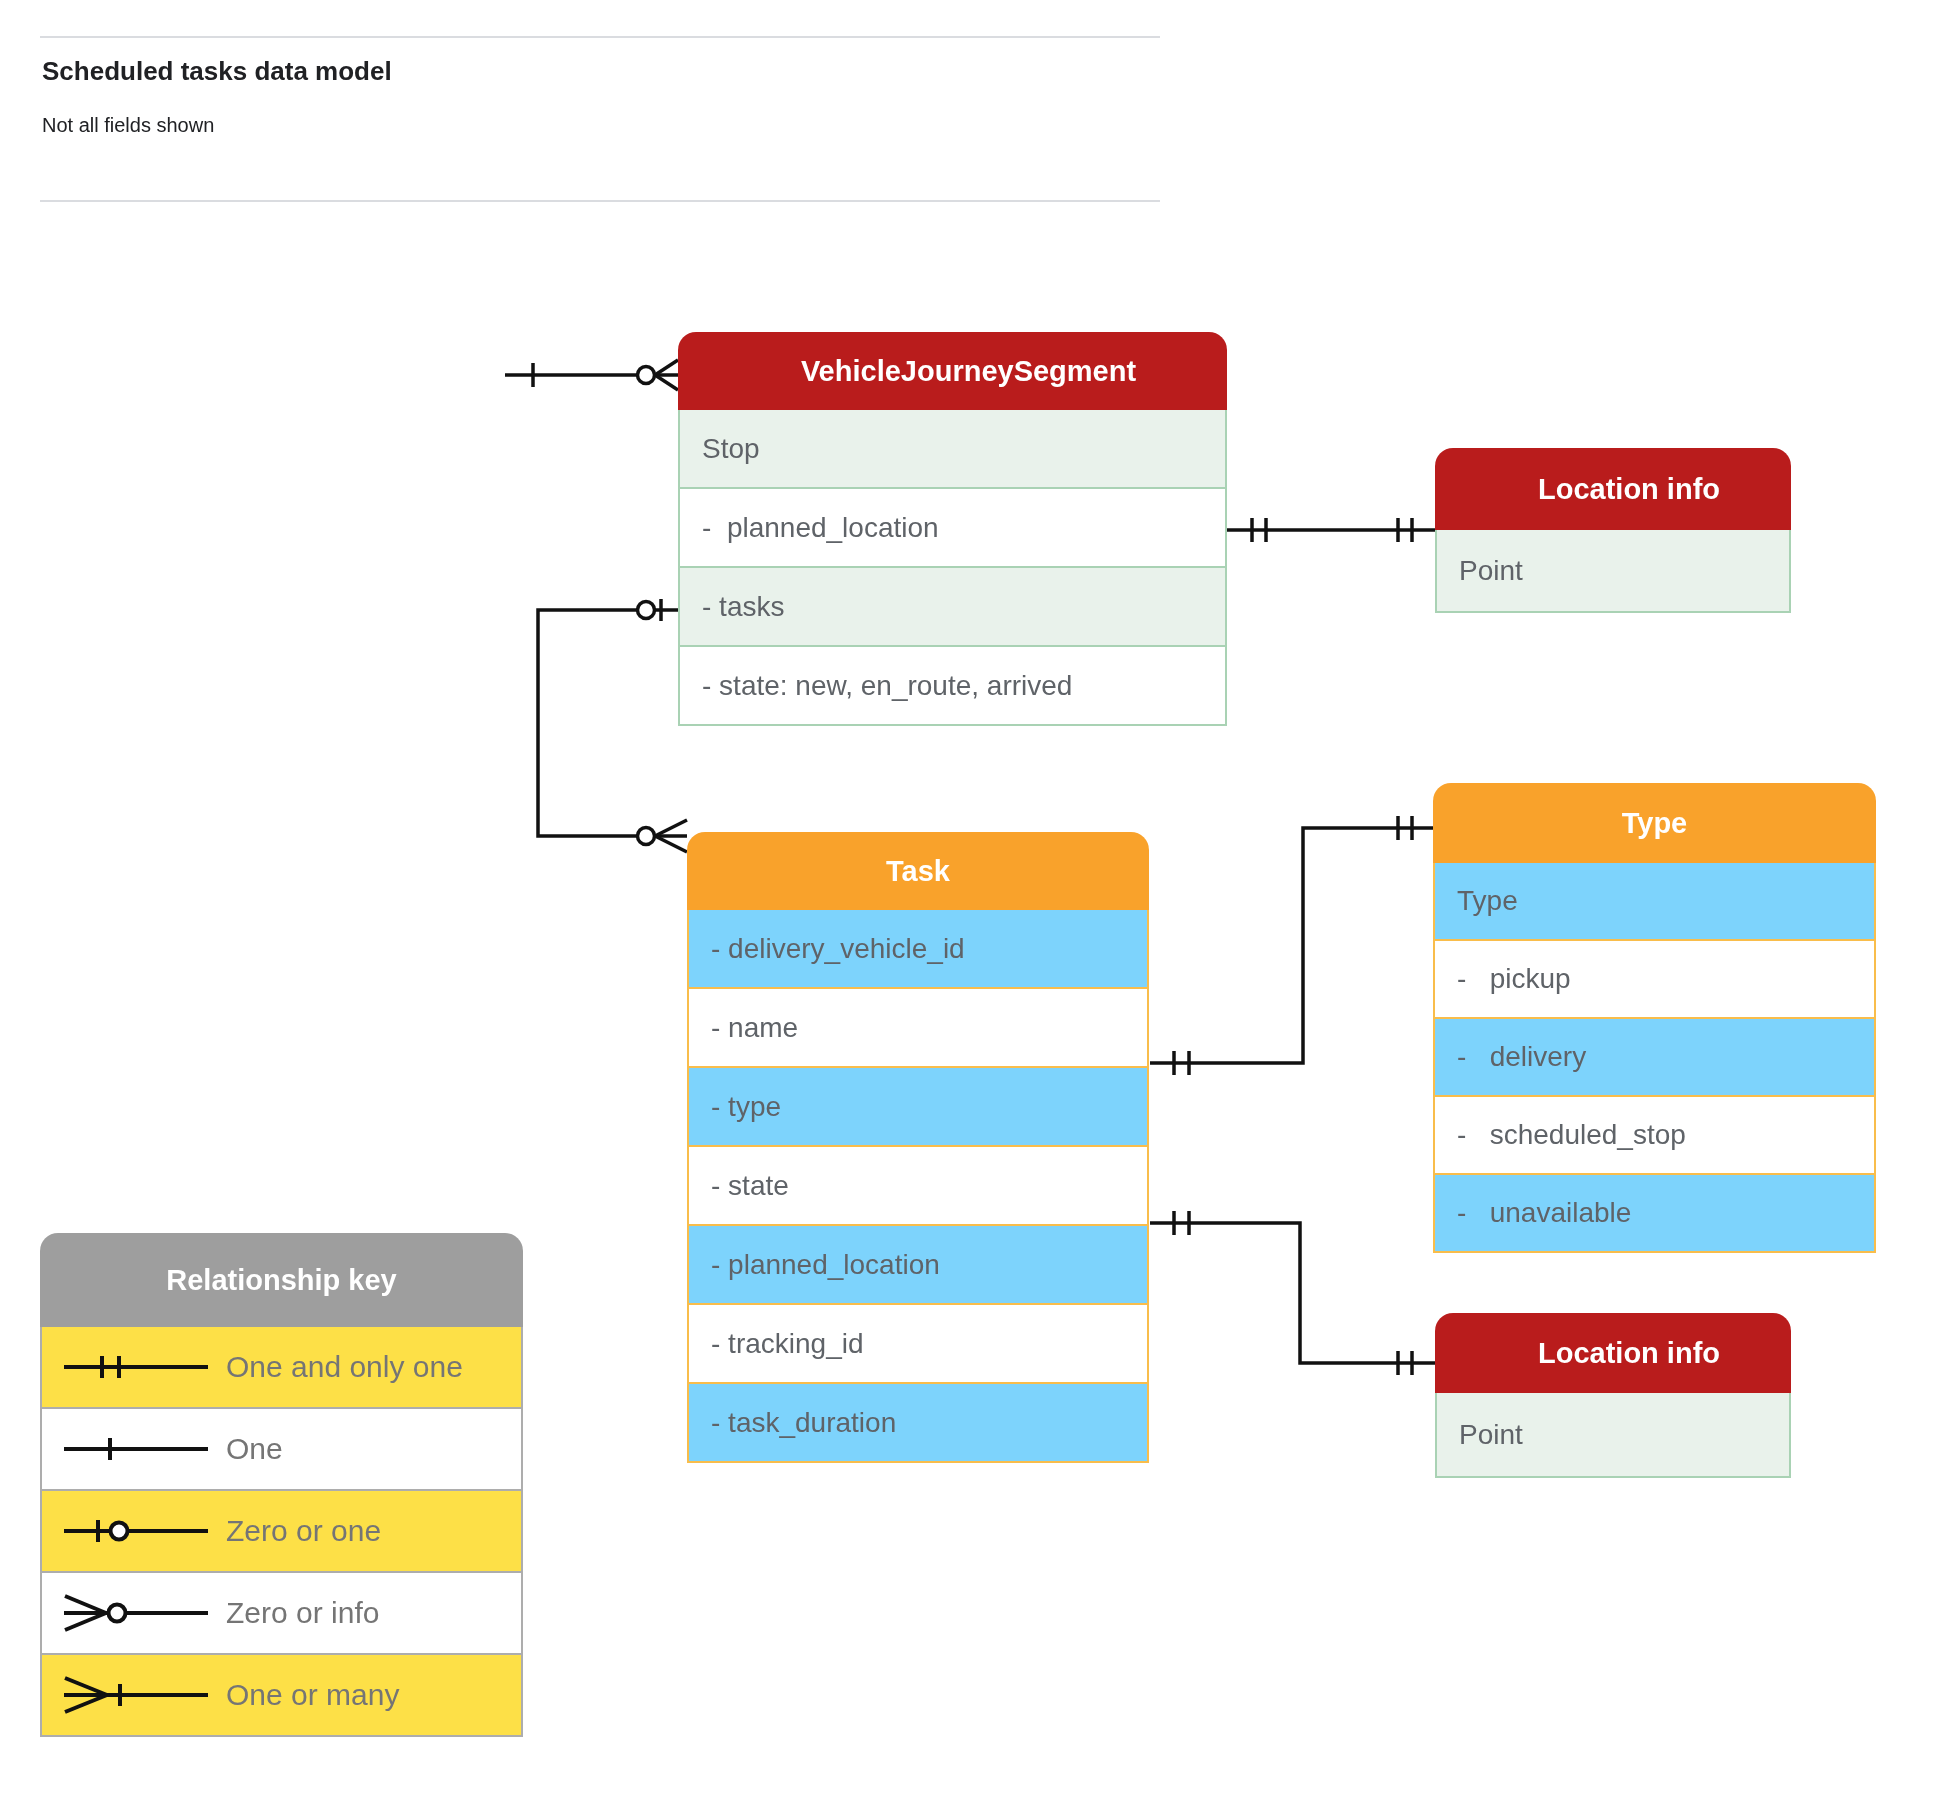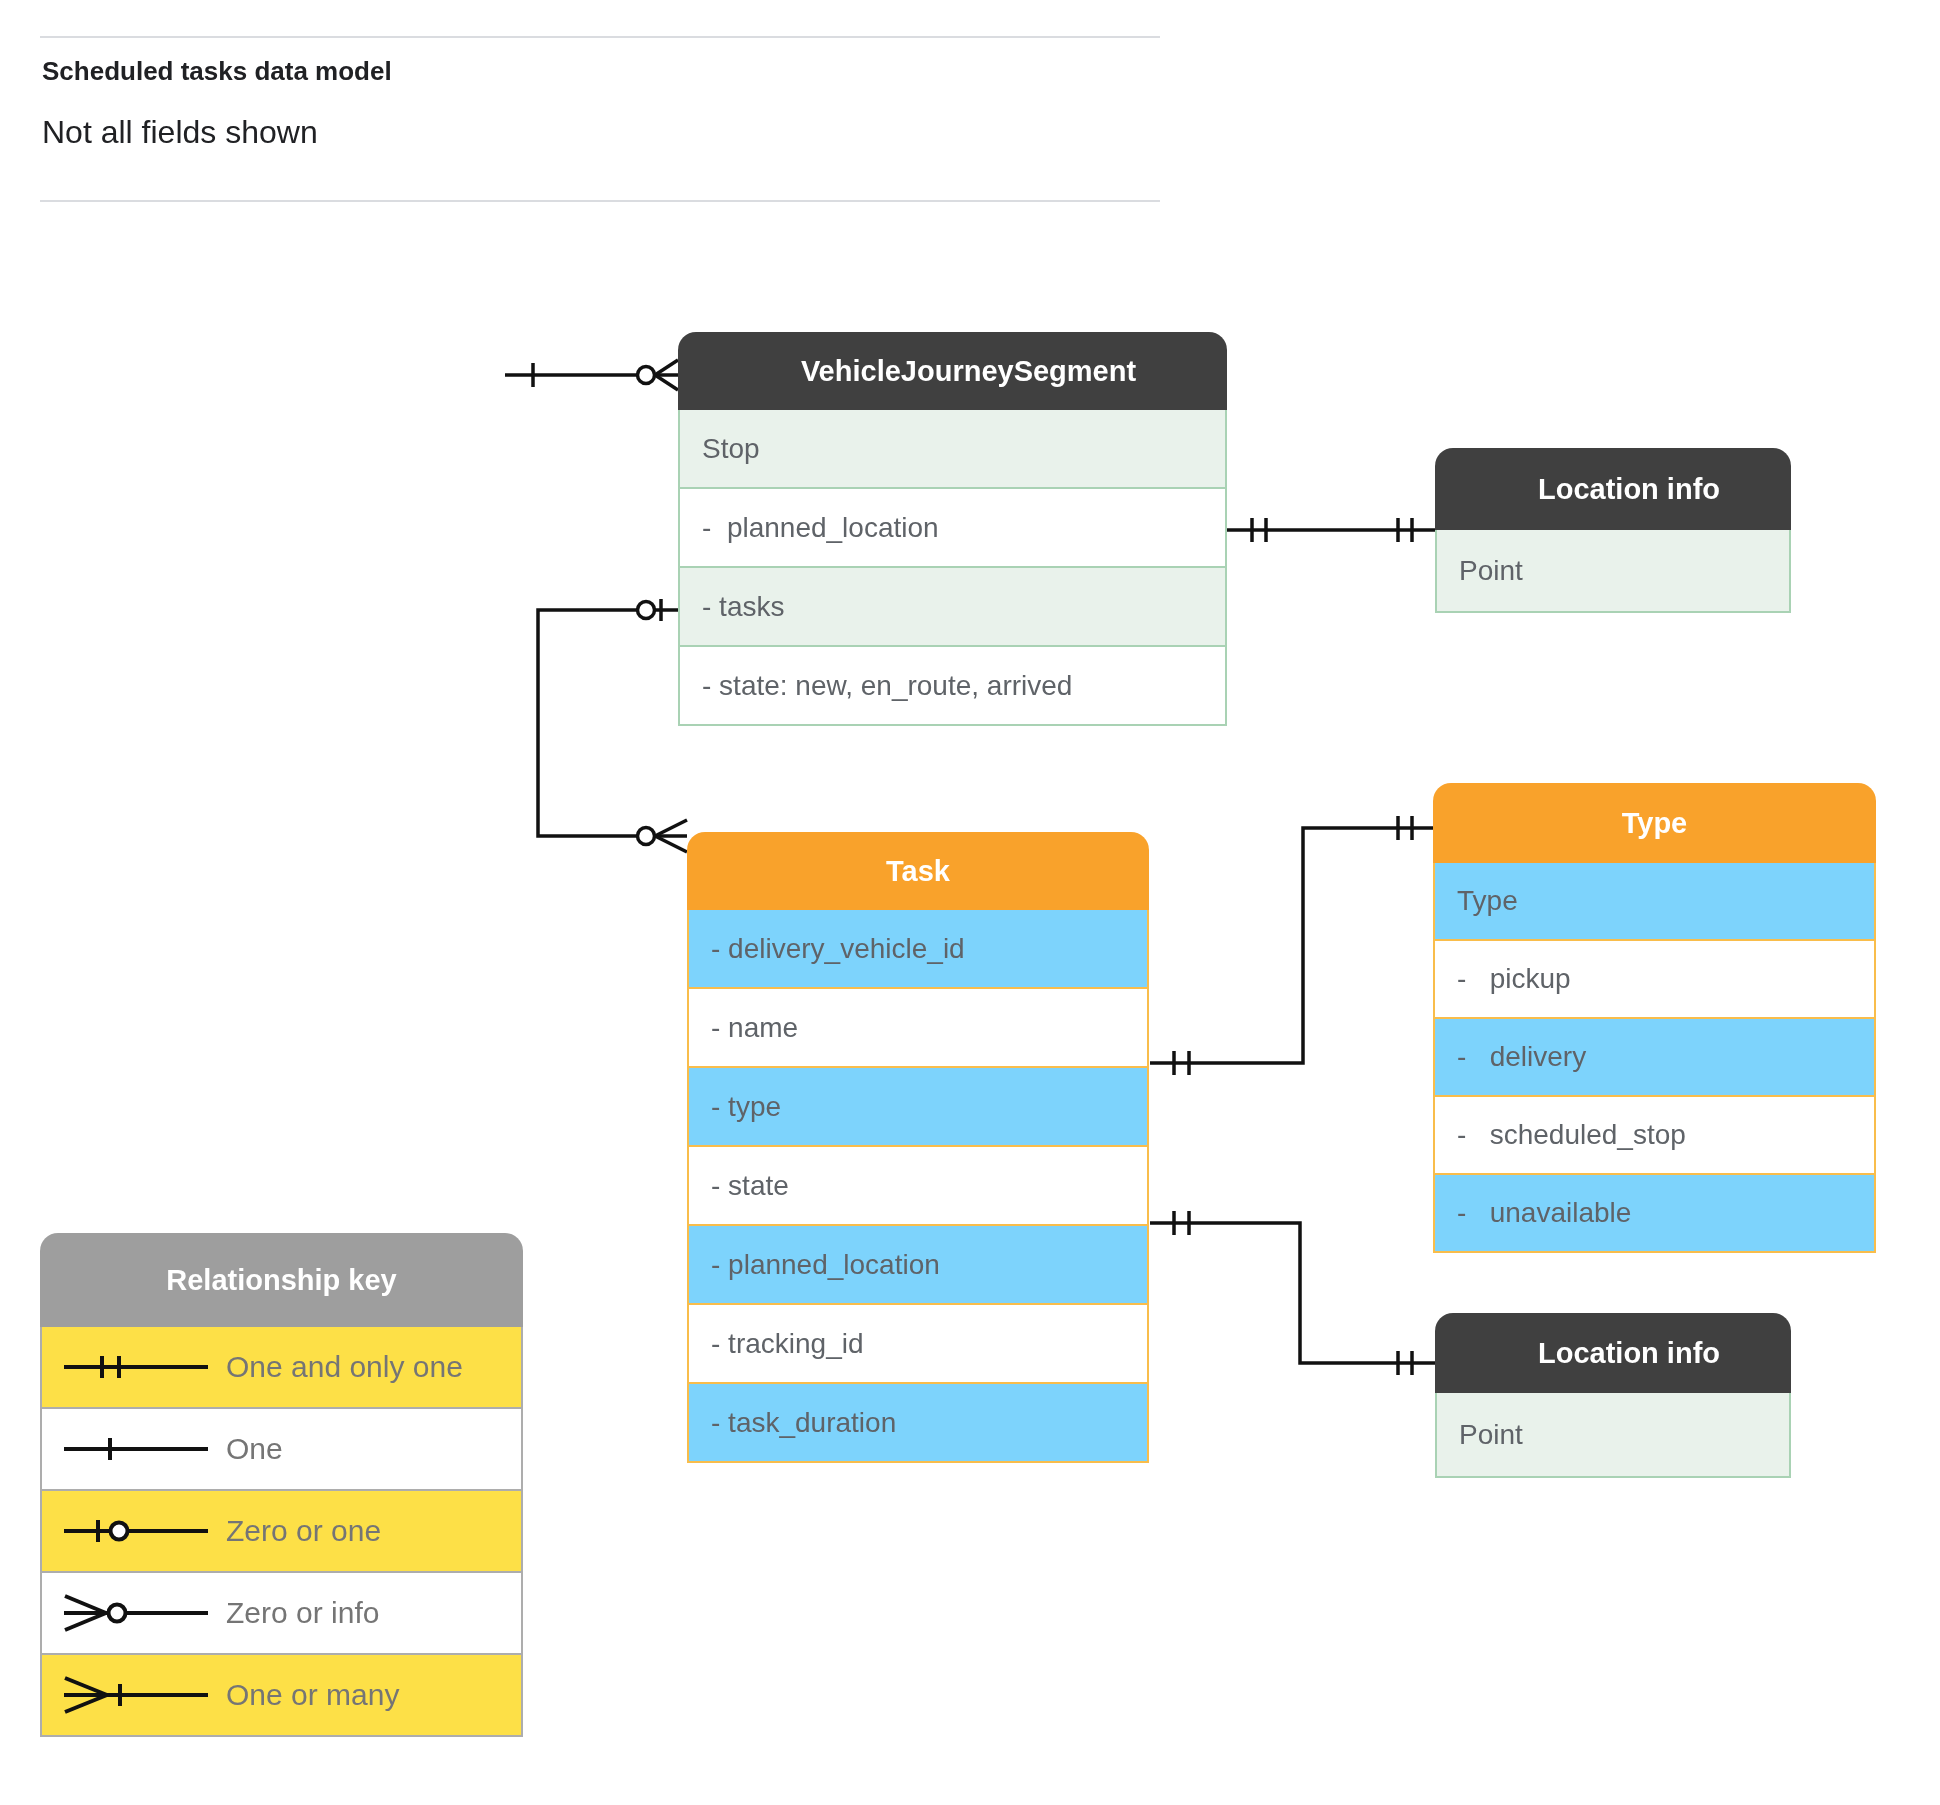--- a/index.html
+++ b/index.html
@@ -1,32 +1,32 @@
 <!DOCTYPE html>
 <html><head>
 <meta charset="utf-8">
 <style>
   * { box-sizing: border-box; margin: 0; padding: 0; }
   body { background: #ffffff; font-family: "Liberation Sans", sans-serif; }
   .canvas { position: relative; width: 1940px; height: 1805px; background: #ffffff; overflow: hidden; }
 
   .hr { position: absolute; height: 2px; background: #DADCE0; }
   .page-title { position: absolute; left: 42px; top: 56px; font-size: 26px; font-weight: bold; color: #202124; letter-spacing: 0; }
-  .page-subtitle { position: absolute; left: 42px; top: 114px; font-size: 32px; color: #202124; }
+  .page-subtitle { position: absolute; left: 42px; top: 114px; font-size: 20px; color: #202124; }
 
   .table { position: absolute; }
   .thead { display: flex; align-items: center; justify-content: center; color: #ffffff; font-weight: bold; font-size: 29px; border-radius: 18px 18px 0 0; }
   .trow { display: flex; align-items: center; padding-left: 22px; font-size: 28px; color: #5F6368; background: #ffffff; border-style: solid; border-width: 0 2px 2px 2px; }
   .ft { white-space: pre; }
 
   .blue  .thead { background: #0284D8; }
   .blue  .trow  { border-color: #A6CBEA; }
   .row-light-blue { background: #E4F0FB; }
 
-  .green .thead { background: #404040; padding-left: 32px; }
+  .green .thead { background: #b91c1c; padding-left: 32px; }
   .green .trow  { border-color: #A9D2B4; }
   .row-light-green { background: #E9F2EB; }
 
   .orange .thead { background: #F9A22B; }
   .orange .trow  { border-color: #F9BD4B; }
   .row-light-orange { background: #7dd3fc; }
 
   .gray .thead { background: #9E9E9E; }
   .gray .trow  { border-color: #ADADAD; }
   .row-light-gray { background: #fde047; }

